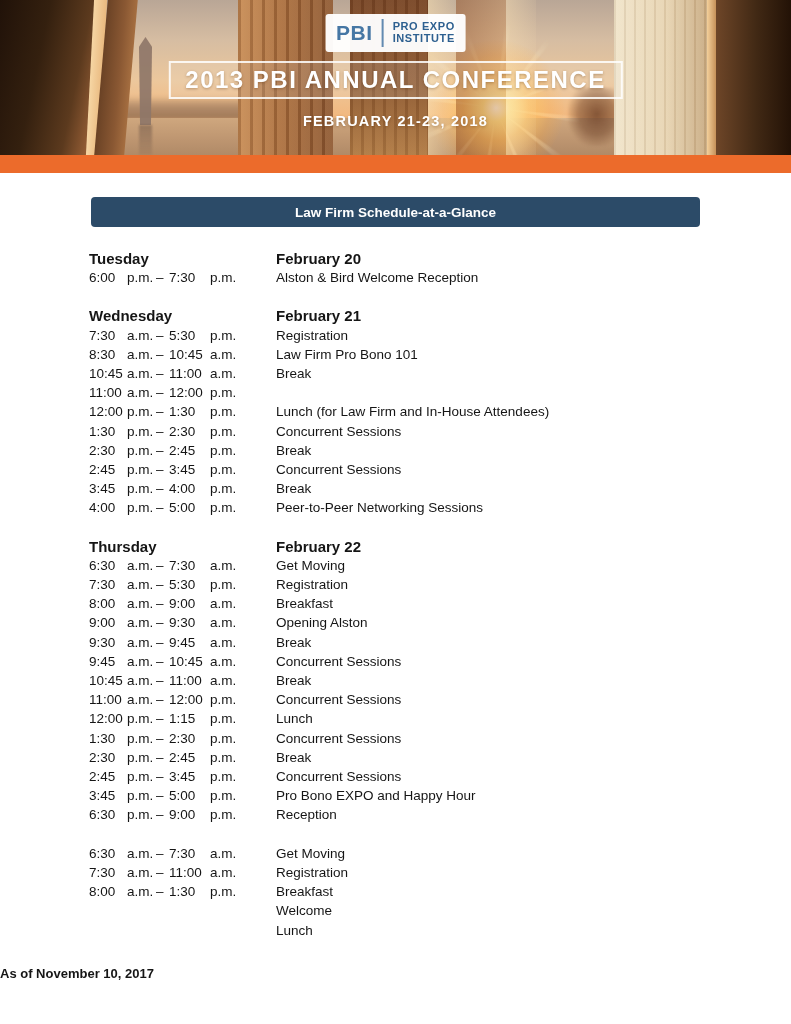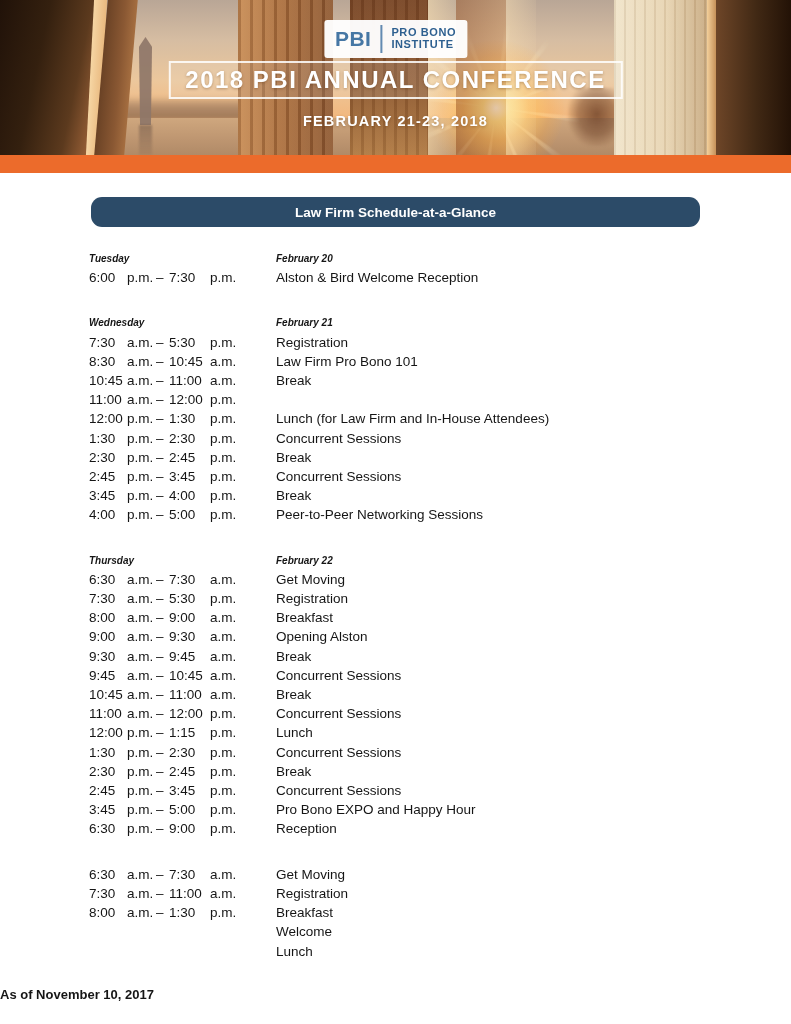--- a/index.html
+++ b/index.html
@@ -41,48 +41,48 @@
   .col-e { left:428px; width:28px; background:linear-gradient(90deg, rgba(250,226,180,.55), rgba(250,226,180,.15)); }
   .col-f { left:456px; width:50px; background:linear-gradient(90deg, rgba(150,84,40,.5), rgba(196,126,64,.38)); }
   .col-g { left:506px; width:30px; background:linear-gradient(90deg, rgba(248,222,178,.5), rgba(248,222,178,.1)); }
   .col-h { left:614px; width:93px; background:
               repeating-linear-gradient(90deg, rgba(120,90,60,.10) 0 2px, rgba(255,255,245,.10) 2px 10px),
               linear-gradient(90deg,#f0e3c8 0%, #e7d3b0 55%, #c7a87e 100%); }
   .col-i { left:707px; width:10px; background:linear-gradient(90deg,#f3cf9a,#c08a52); }
   .col-j { left:716px; width:75px; background:linear-gradient(90deg,#6e4628 0%, #402814 55%, #231206 100%); }
 
   
-  .logo-box { position:absolute; left:50%; top:20px; transform:translateX(-50%);
+  .logo-box { position:absolute; left:50%; top:14px; transform:translateX(-50%);
               background:rgba(255,255,255,.96); border-radius:3px; padding:5px 11px;
               display:flex; align-items:center; gap:9px; }
   .logo-abbr { font-size:21px; font-weight:bold; letter-spacing:.5px; color:var(--logo-blue,#4677A4); }
   .logo-divider { width:2px; height:28px; background:var(--logo-blue,#4677A4); opacity:.85; }
   .logo-lines { display:flex; flex-direction:column; line-height:1.05; }
   .logo-lines span { font-size:11px; font-weight:bold; letter-spacing:.6px; color:#2e6090; }
   .hero-title-box { position:absolute; left:50%; top:61px; transform:translateX(-50%);
               border:2px solid rgba(255,255,255,.85); background:rgba(235,235,235,.14);
               padding:3px 15px; white-space:nowrap; }
   .hero-title-box span { font-size:24px; font-weight:bold; letter-spacing:1.5px; color:#ffffff;
               text-shadow:0 1px 3px rgba(80,40,0,.35); }
   .hero-dates { position:absolute; left:0; right:0; top:112px; text-align:center; color:#ffffff;
               font-weight:bold; font-size:14.5px; letter-spacing:1.2px; line-height:1.3;
               text-shadow:0 1px 3px rgba(80,40,0,.35); }
 
   
   .orange-bar { width:791px; height:18px; background:var(--accent-orange,#EC6B2B); }
-  .banner { margin:24px 91px 0 91px; height:30px; border-radius:11px;
+  .banner { margin:24px 91px 0 91px; height:30px; border-radius:4px;
             background:var(--banner-navy,#2C4B68); display:flex; align-items:center; justify-content:center; }
   .banner span { color:#ffffff; font-weight:bold; font-size:13.5px; }
 
   
   .schedule { margin-left:89px; margin-right:20px; }
-  .day { margin-top:26px; }
+  .day { margin-top:19px; }
   .day:first-child { margin-top:22px; }
   .row { display:flex; line-height:19.2px; font-size:13.5px; }
-  .day-header { font-weight:bold; font-size:10px;font-style:italic; }
+  .day-header { font-weight:bold; font-size:15px; }
   .col-time { width:187px; flex-shrink:0; display:flex; }
   .t1 { min-width:35px; margin-right:3px; white-space:pre; }
   .m1 { min-width:29px; white-space:pre; }
   .dash { width:13px; white-space:pre; }
   .t2 { min-width:41px; white-space:pre; }
   .m2 { white-space:pre; }
   .col-title { flex:1; }
 
   
   .as-of { margin-top:26px; padding-right:36px; font-weight:bold; font-size:13px; }
@@ -110,26 +110,26 @@
     <div class="layer col-f"></div>
     <div class="layer col-g"></div>
     <div class="layer col-h"></div>
     <div class="layer col-i"></div>
     <div class="layer col-j"></div>
 
     <div class="logo-box">
       <span class="logo-abbr">PBI</span>
       <span class="logo-divider"></span>
       <span class="logo-lines">
-        <span>PRO BONO</span>
+        <span>PRO EXPO</span>
         <span>INSTITUTE</span>
       </span>
     </div>
     <div class="hero-title-box">
-      <span>2018 PBI ANNUAL CONFERENCE</span>
+      <span>2013 PBI ANNUAL CONFERENCE</span>
     </div>
     <div class="hero-dates">
       <div>FEBRUARY 21-23, 2018</div>
     </div>
   </header>
 
   <div class="orange-bar"></div>
 
   <div class="banner">
     <span>Law Firm Schedule-at-a-Glance</span>

